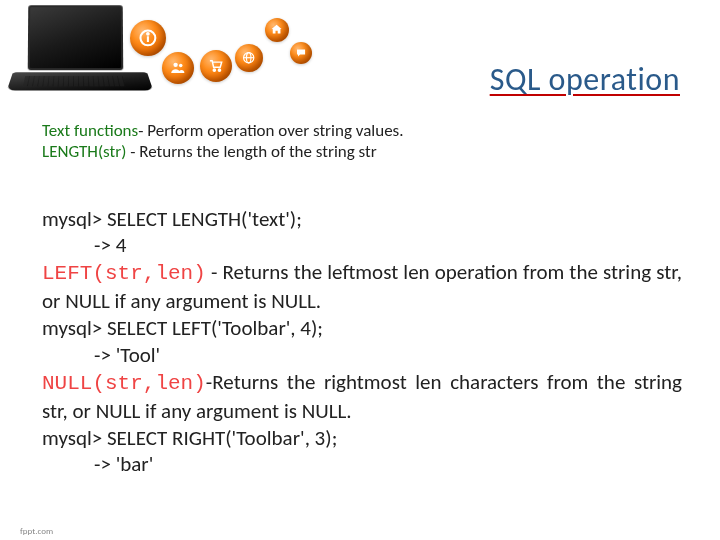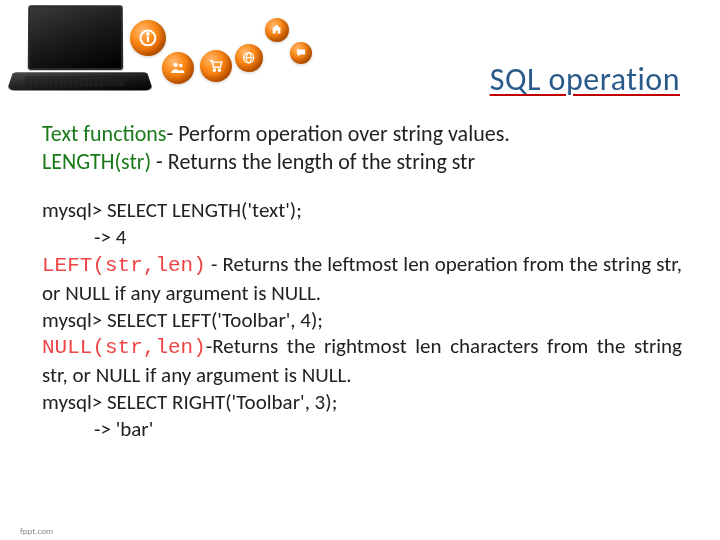--- a/index.html
+++ b/index.html
@@ -92,31 +92,32 @@
     }
 
     .content {
       position: absolute;
       left: 42px;
       top: 120px;
       right: 38px;
       color: #222;
     }
     .intro {
-      font-size: 22px;
+      font-size: 17px;
       line-height: 1.25;
-      margin-bottom: 22px;
+      margin-bottom: 0;
     }
     .intro .fn { color: #1a7a1a; }
     .body {
       font-size: 21px;
       line-height: 1.28;
       color: #222;
       text-align: justify;
       text-justify: inter-word;
+      margin-top: 43px;
     }
     .body .fn { color: #ef4444; font-family: Liberation Mono, monospace; }
     .indent { padding-left: 52px; }
     .footer {
       position: absolute;
       left: 20px;
       bottom: 4px;
       font-size: 9px;
       color: #888;
     }
@@ -178,19 +179,20 @@
 <div class="content">
   <div class="intro">
     <span class="fn">Text functions</span><span>- Perform operation over string values.</span><br>
     <span class="fn">LENGTH(str)</span><span> - Returns the length of the string str</span>
   </div>
   <div class="body">
     <div>mysql&gt; SELECT LENGTH('text');</div>
     <div class="indent">-&gt; 4</div>
     <div><span class="fn">LEFT(str,len)</span><span> - Returns the leftmost len operation from the string str, or NULL if any argument is NULL.</span></div>
     <div>mysql&gt; SELECT LEFT('Toolbar', 4);</div>
+    <div class="indent">-&gt; 'Tool'</div>
     <div><span class="fn">NULL(str,len)</span><span>-Returns the rightmost len characters from the string str, or NULL if any argument is NULL.</span></div>
     <div>mysql&gt; SELECT RIGHT('Toolbar', 3);</div>
     <div class="indent">-&gt; 'bar'</div>
   </div>
 </div>
 
 <div class="footer">fppt.com</div>
 
 </body></html>

